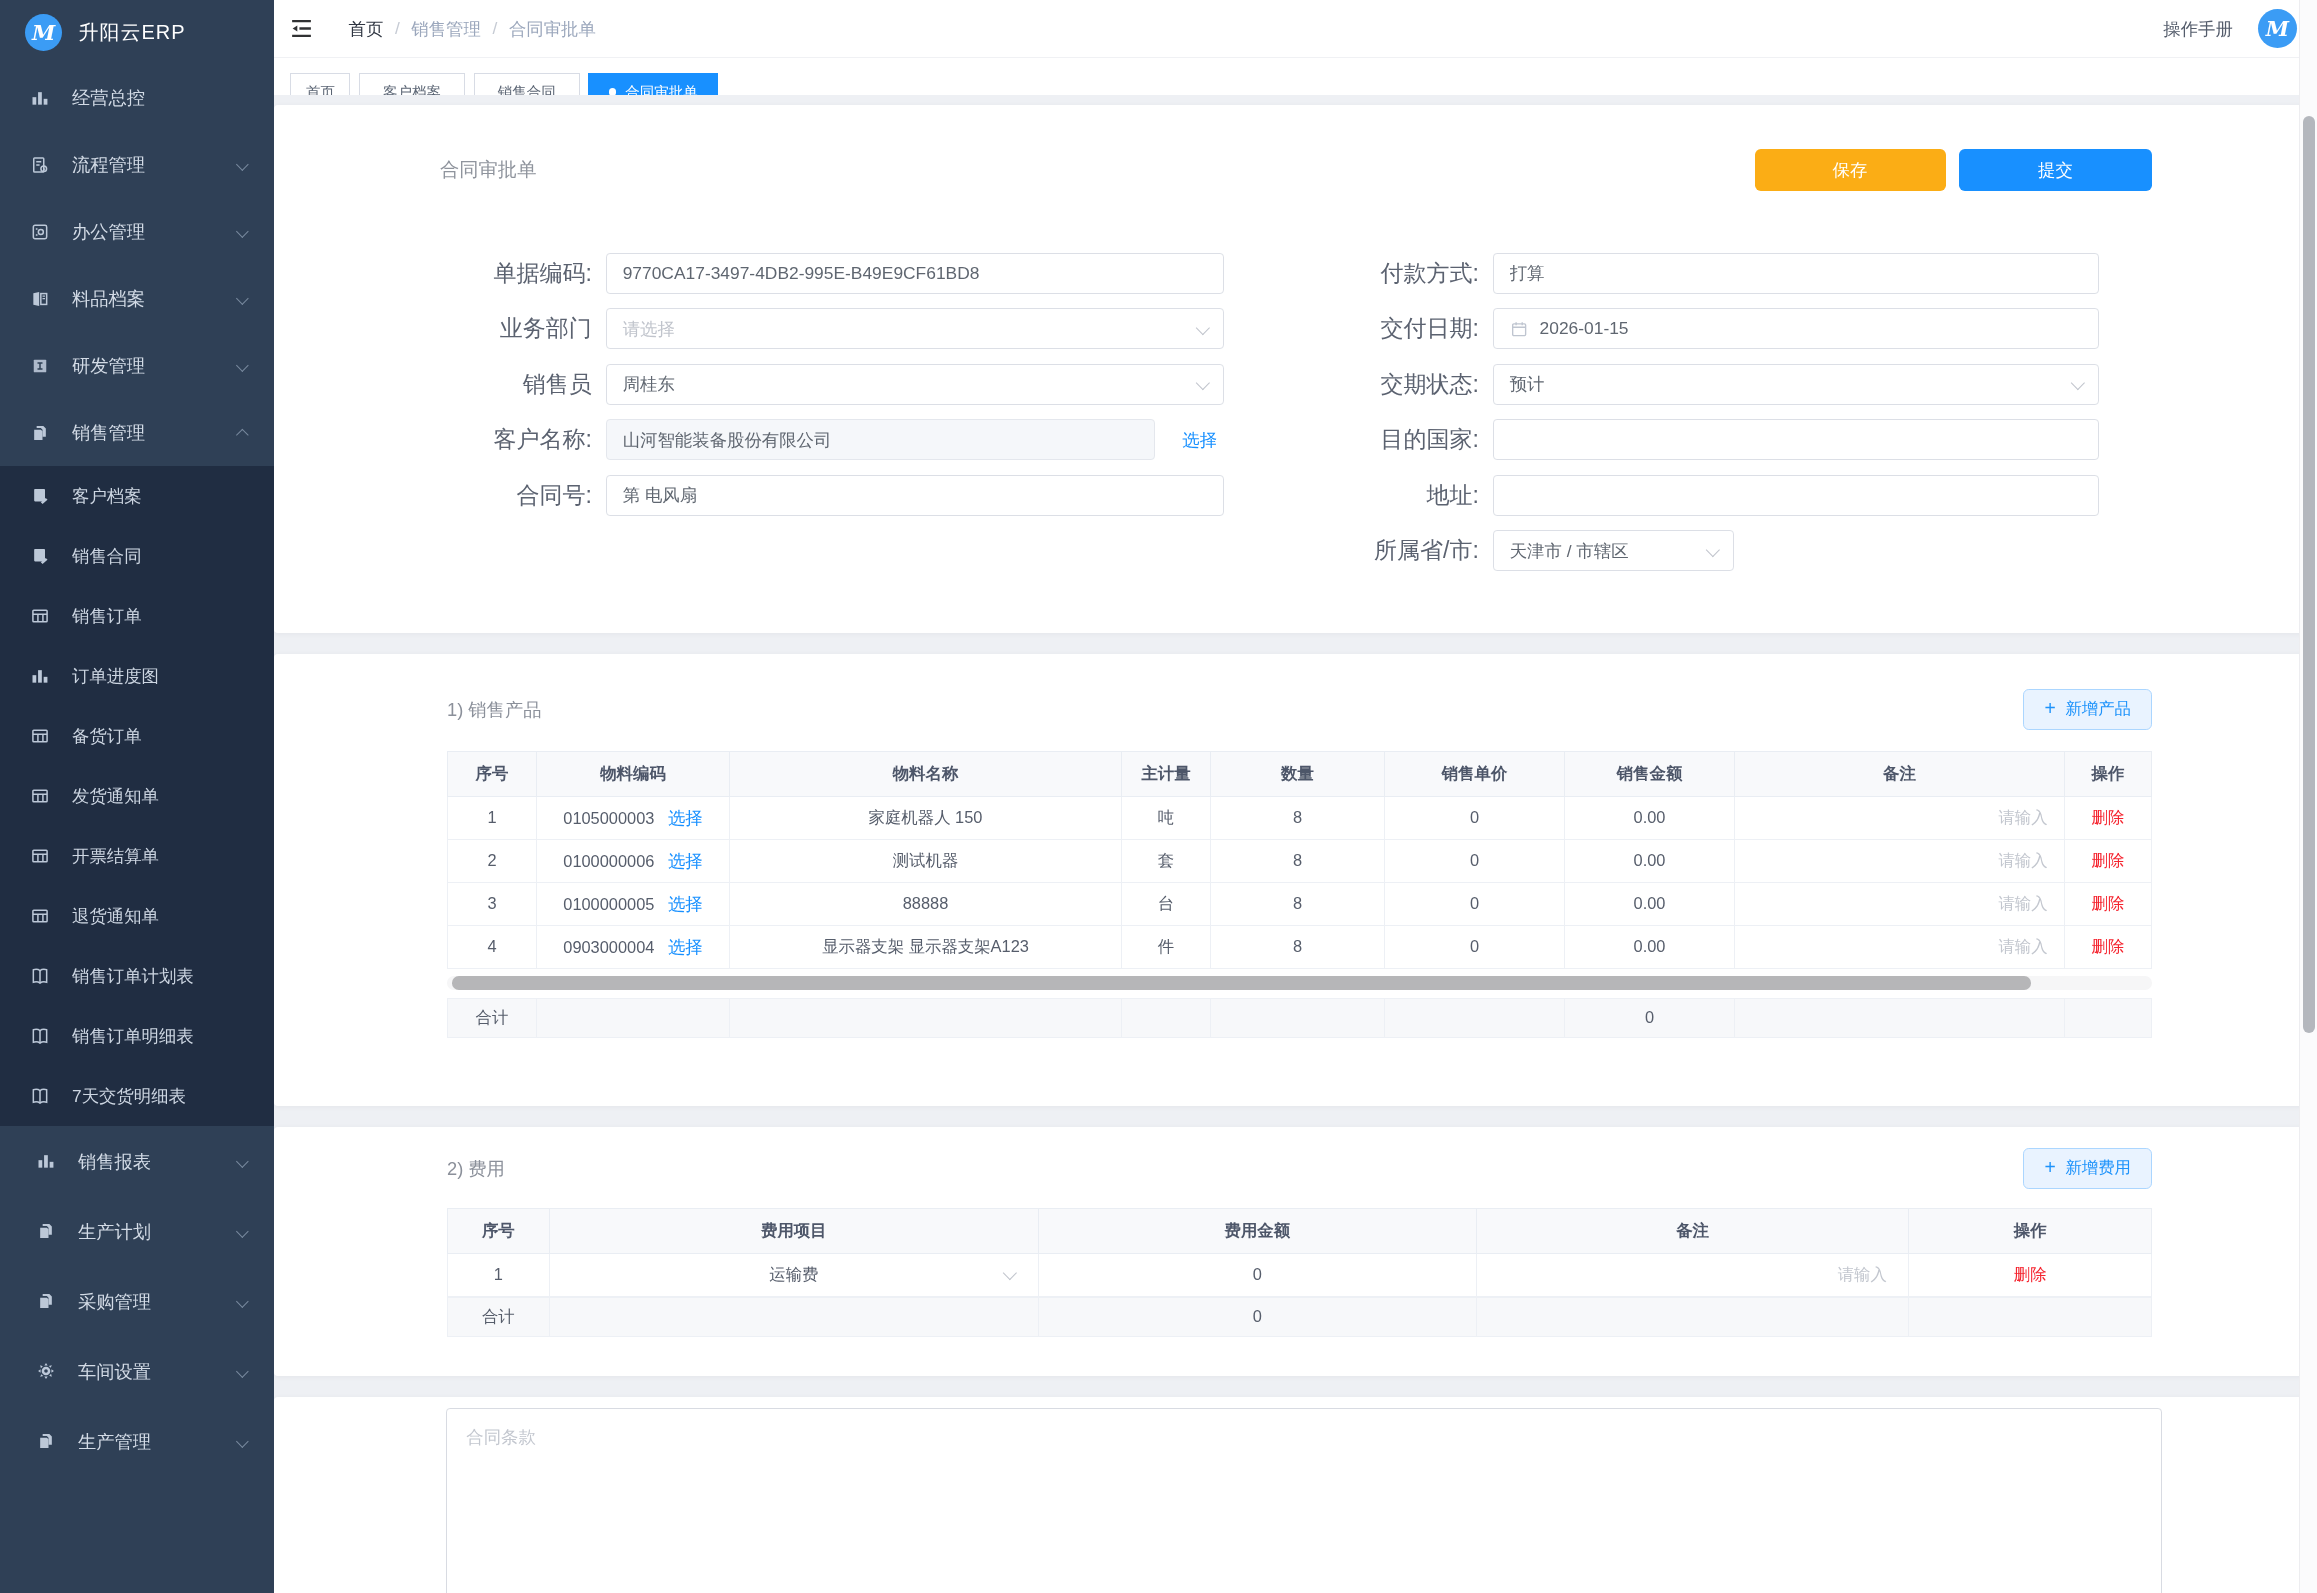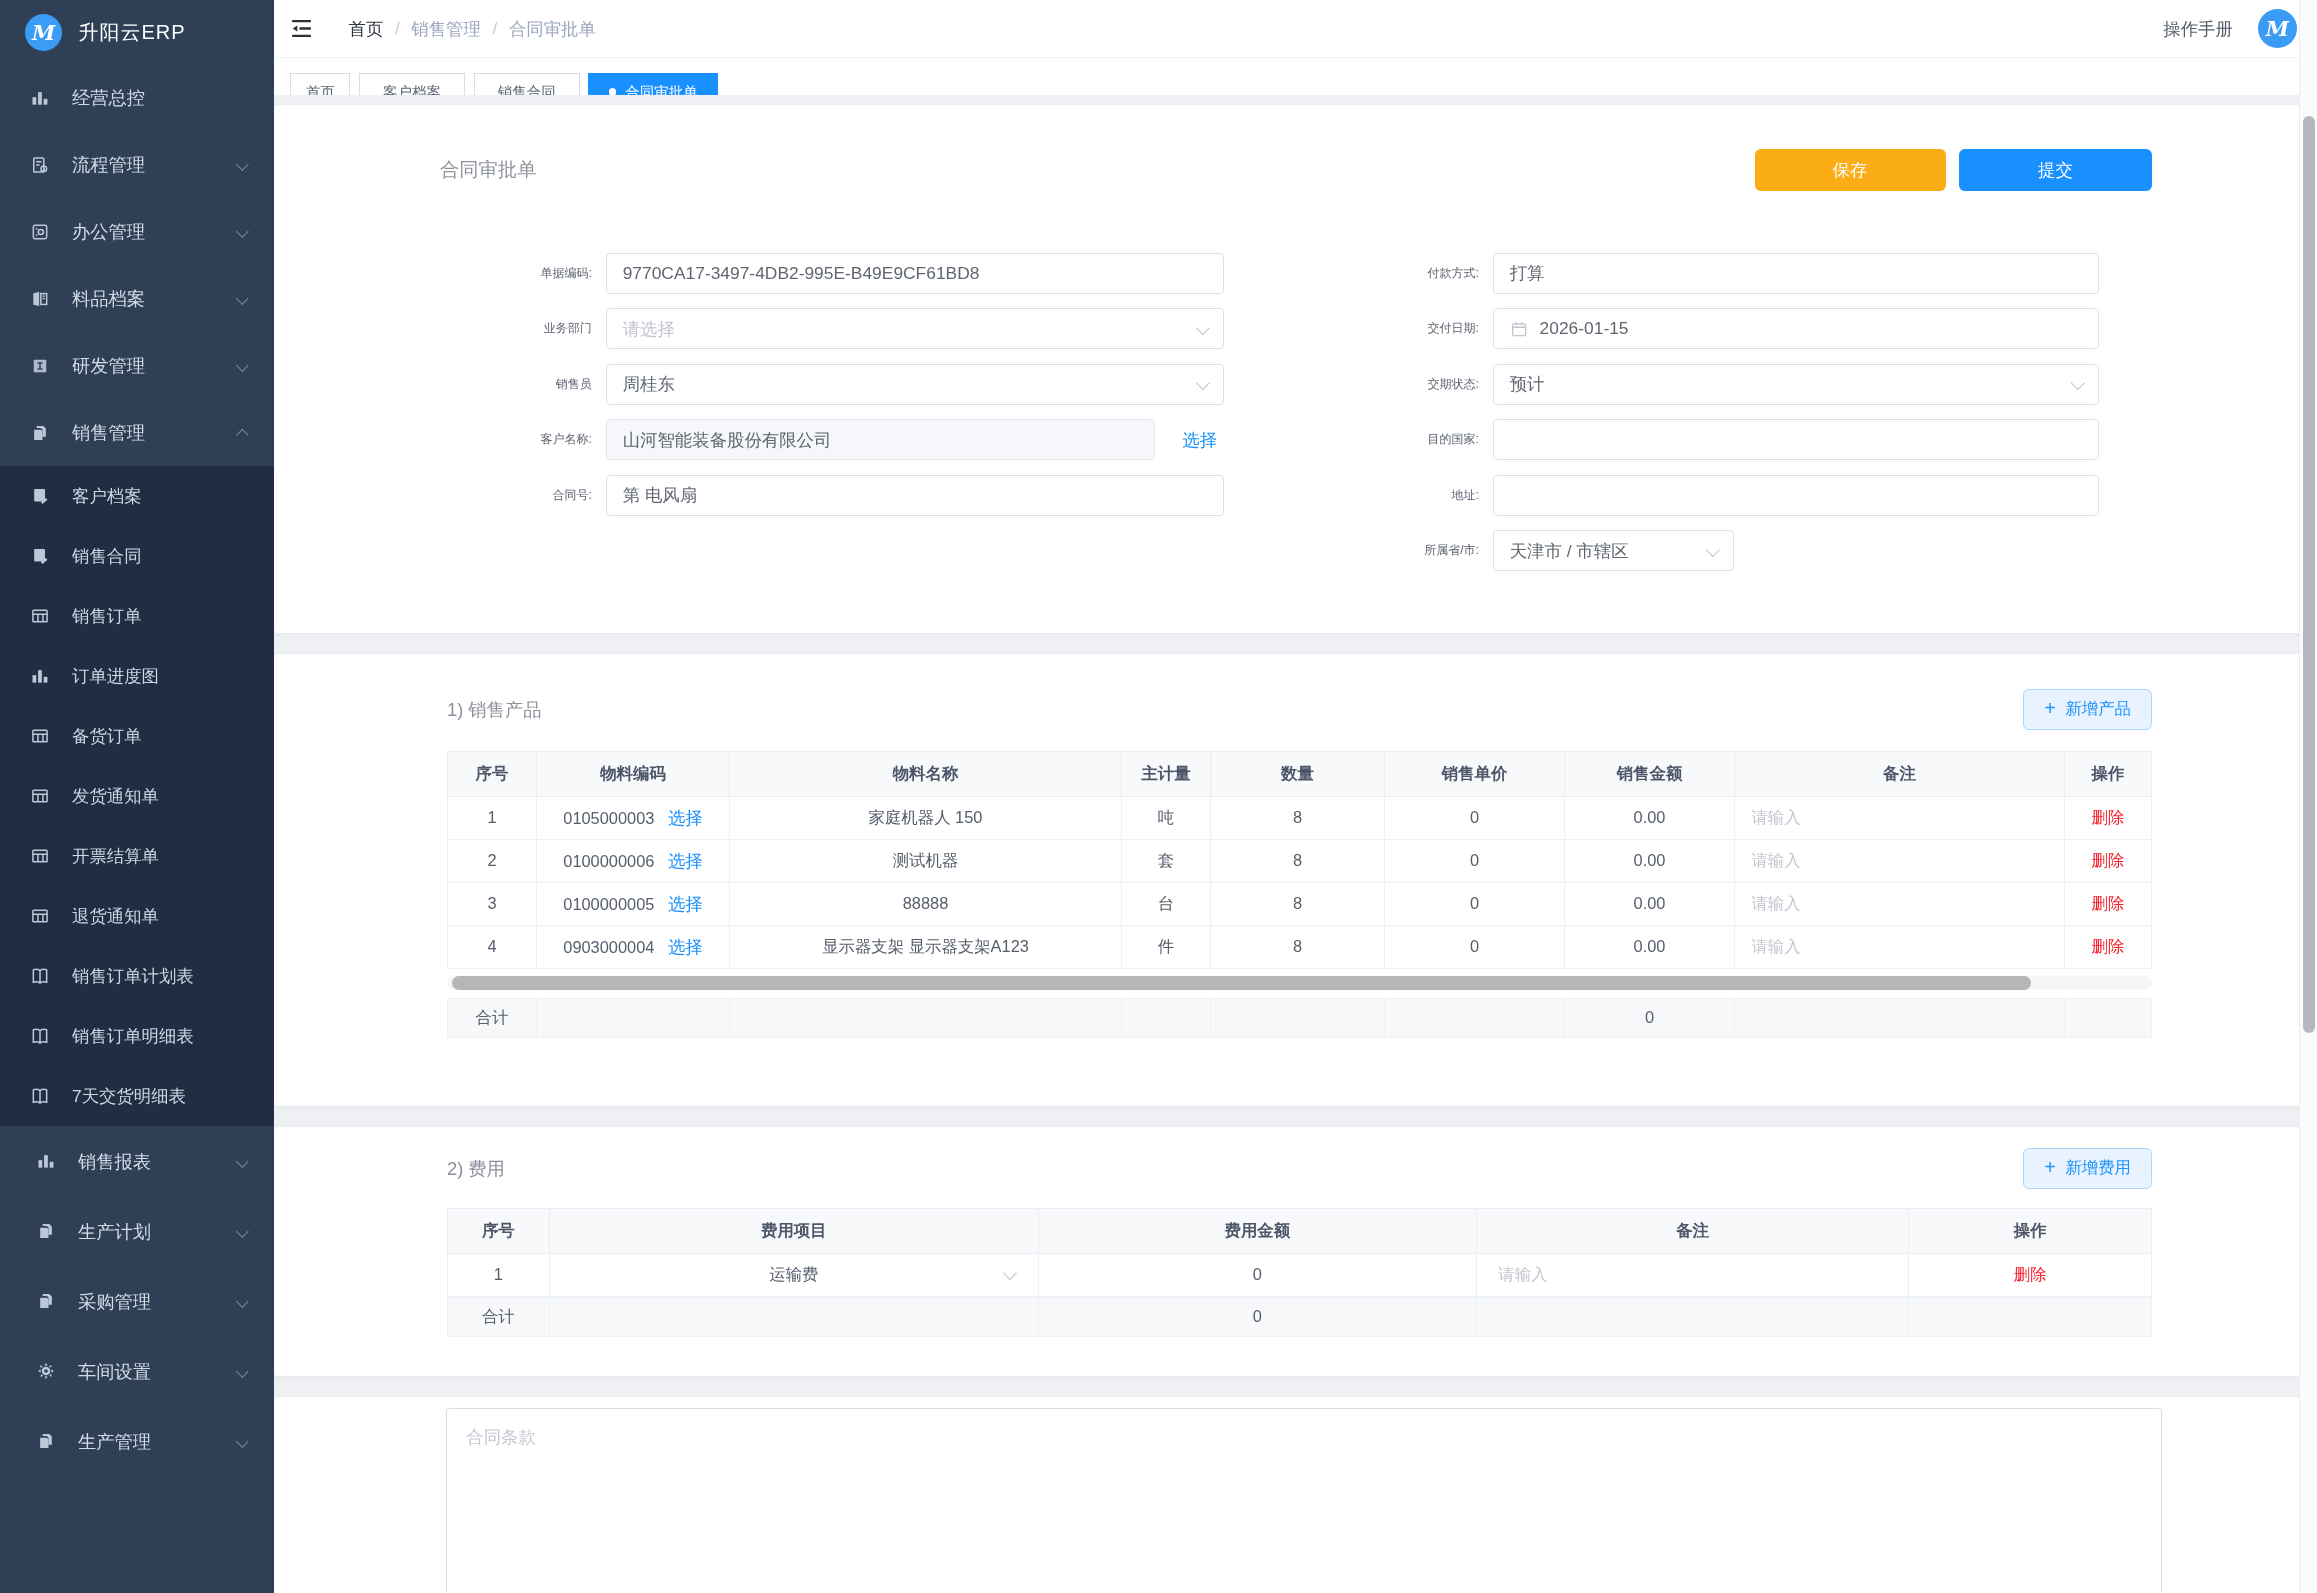--- a/index.html
+++ b/index.html
@@ -48,21 +48,21 @@
   .panel-head { display:flex; align-items:center; }
   .page-title { font-size:19.3px; color:#8f949d; }
   .head-buttons { margin-left:auto; display:flex; }
   .btn { height:42px; border:none; border-radius:5.8px; font-size:17.4px; color:#fff; cursor:pointer; font-family:inherit; }
   .btn-save { width:191px; background:#fbad15; }
   .btn-submit { width:193px; background:#1890ff; margin-left:13.5px; }
   .form-grid { display:flex; margin-top:62px; padding-left:6.8px; }
   .fcol-left { width:777px; }
   .fcol-right { width:765px; margin-left:110px; }
   .frow { display:flex; align-items:center; height:41px; margin-bottom:14.5px; }
-  .frow label { width:145px; text-align:right; margin-right:14.5px; font-size:12px; color:#5b6270; flex:0 0 145px; white-space:nowrap; }
+  .frow label { width:145px; text-align:right; margin-right:14.5px; font-size:23px; color:#5b6270; flex:0 0 145px; white-space:nowrap; }
   .ctrl { height:41px; border:1px solid #dcdfe6; border-radius:3.9px; background:#fff; font-size:17.4px; color:#5f6670; display:flex; align-items:center; padding:0 15.4px; position:relative; flex:1; }
   input.ctrl { outline:none; font-family:inherit; }
   input.ctrl::placeholder, .placeholder { color:#c0c4cc; }
   .ctrl.select { cursor:pointer; }
   .sel-caret { position:absolute; right:15.4px; top:13.5px; width:9.7px; height:9.7px; border-right:1.5px solid #c0c4cc; border-bottom:1.5px solid #c0c4cc; transform:rotate(45deg); }
   .ctrl.disabled { background:#f5f7fa; border-color:#e4e7ed; flex:0 0 549px; }
   .link-blue { color:#1890ff; font-size:17.4px; margin-left:27px; cursor:pointer; white-space:nowrap; }
   .ctrl.date .cal { margin-right:11.6px; color:#bfc5d0; width:18.3px; height:18.3px; }
   .ctrl.narrow { flex:0 0 241px; }
 
@@ -74,21 +74,21 @@
   .btn-add .plus { font-size:19.3px; margin-right:9.7px; font-weight:400; }
 
   .table-clip { width:100%; overflow:hidden; }
   table { border-collapse:collapse; table-layout:fixed; }
   .ptable { width:1703px; }
   .ftable, .ftotal { width:100%; }
   .ptotal { width:1703px; }
   th { height:45px; background:#f8f9fb; color:#4d5669; font-size:16.4px; font-weight:bold; border:1px solid #e9edf3; }
   td { height:43px; font-size:16.4px; color:#565d6b; text-align:center; border:1px solid #edf0f5; background:#fff; }
   .total-row td { background:#f7f8fa; height:39px; }
-  .cell-input { border:none; outline:none; width:90%; text-align:left; font-size:16.4px; font-family:inherit; background:transparent; color:#565d6b; }
+  .cell-input { border:none; outline:none; width:90%; text-align:right; font-size:16.4px; font-family:inherit; background:transparent; color:#565d6b; }
   .cell-input::placeholder { color:#c3c7cf; }
   .del-link { color:#f5222d; cursor:pointer; white-space:nowrap; }
   .sel-cell { position:relative; }
   .sel-cell .sel-caret { right:23px; top:50%; margin-top:-6.8px; }
 
   .hscroll { height:13.5px; background:#f6f6f7; border-radius:6.8px; margin:7.7px 0 7.7px 0; position:relative; }
   .hscroll .hthumb { position:absolute; left:4.8px; top:0; height:13.5px; width:1579px; background:#b6b6b8; border-radius:6.8px; cursor:grab; }
 
   .panel-fees { padding:21px 180px 39px 173px; }
   .panel-fees .section-head { margin-bottom:19.3px; }

